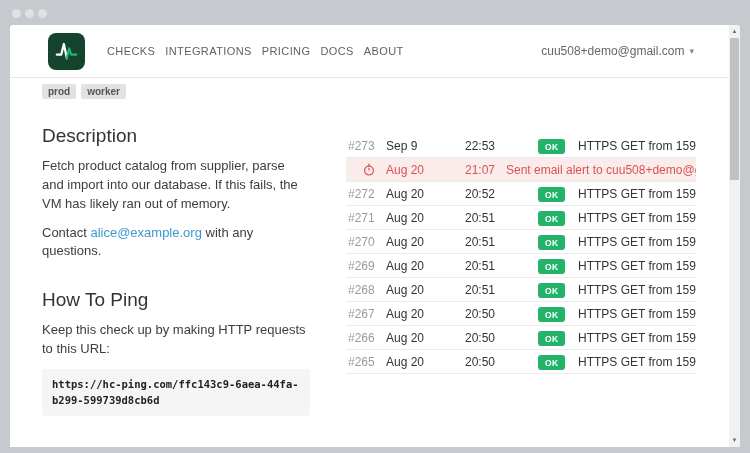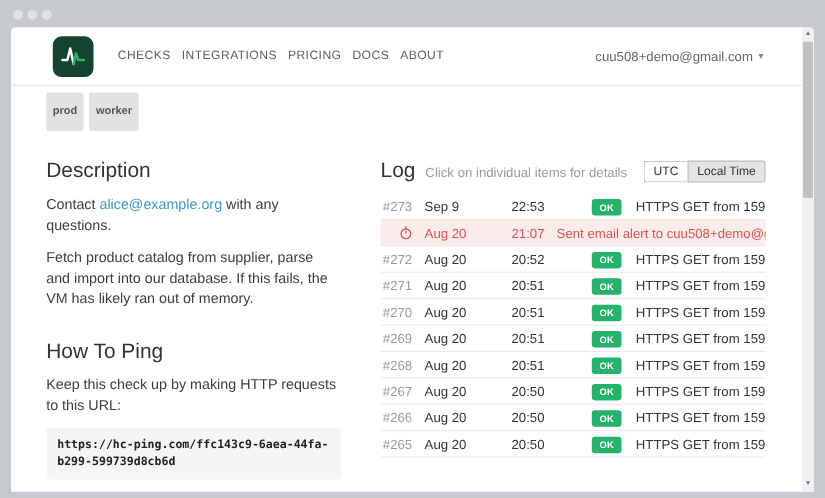--- a/index.html
+++ b/index.html
@@ -37,21 +37,21 @@
   
   .content { padding:0 44px 0 32px; }
   .title-row { margin-top:21px; display:flex; align-items:center; gap:15px; }
   h1 { font-size:28px; font-weight:400; color:#333; }
   .btn {
     background:#fff; border:1px solid #ccc; border-radius:4px; color:#333;
     font-family:"Liberation Sans",sans-serif; cursor:pointer; display:inline-block;
   }
   .btn-edit { font-size:11px; padding:4px 11px; }
   .tags-row { margin-top:6px; display:flex; gap:5px; }
-  .tag { background:#e2e2e2; color:#555; font-size:10px; font-weight:bold; padding:12px 6px; border-radius:2px; }
+  .tag { background:#e2e2e2; color:#555; font-size:10px; font-weight:bold; padding:2px 6px; border-radius:2px; }
   .columns { display:flex; margin-top:26px; gap:36px; }
   .col-left { width:268px; flex:0 0 auto; }
   .col-right { flex:1 1 auto; min-width:0; }
   h2 { font-size:19px; font-weight:400; color:#333; }
   .col-left p { font-size:13px; color:#3d3d3d; line-height:1.45; margin-top:10px; }
   .link { color:#3c97d3; text-decoration:none; cursor:pointer; }
   .section-gap { margin-top:28px; }
   .codebox {
     background:#f5f5f5; border-radius:3px; padding:8px 10px; margin-top:10px;
     font-family:"DejaVu Sans Mono", monospace; font-size:10.5px; color:#222;
@@ -127,38 +127,30 @@
     <div class="tags-row">
 
     <span class="tag">prod</span>
         <span class="tag">worker</span>
       </div>
 
     <div class="columns">
 
       <div class="col-left">
         <h2>Description</h2>
+        <p>Fetch product catalog from supplier, parse and import into our database. If this fails, the VM has likely ran out of memory.</p>
         <p><span>Contact </span><span class="link">alice@example.org</span><span> with any questions.</span></p>
-        <p>Fetch product catalog from supplier, parse and import into our database. If this fails, the VM has likely ran out of memory.</p>
 
         <h2 class="section-gap">How To Ping</h2>
         <p>Keep this check up by making HTTP requests to this URL:</p>
         <div class="codebox">https://hc-ping.com/ffc143c9-6aea-44fa-b299-599739d8cb6d</div>
 
       </div>
 
       <div class="col-right">
-        <div class="log-header">
-          <h2>Log</h2>
-          <span class="sub">Click on individual items for details</span>
-          <div class="tz-toggle">
-            <button class="tz-btn">UTC</button>
-            <button class="tz-btn active">Local Time</button>
-          </div>
-        </div>
 
         <div class="log-table">
 
             <div class="log-row">
               <span class="c-num">#273</span>
               <span class="c-date">Sep 9</span>
               <span class="c-time">22:53</span>
               <span class="c-badge"><span class="badge-ok">OK</span></span>
               <span class="c-event"><span>HTTPS GET from 159.89.226.126</span>  </span>
             </div>

